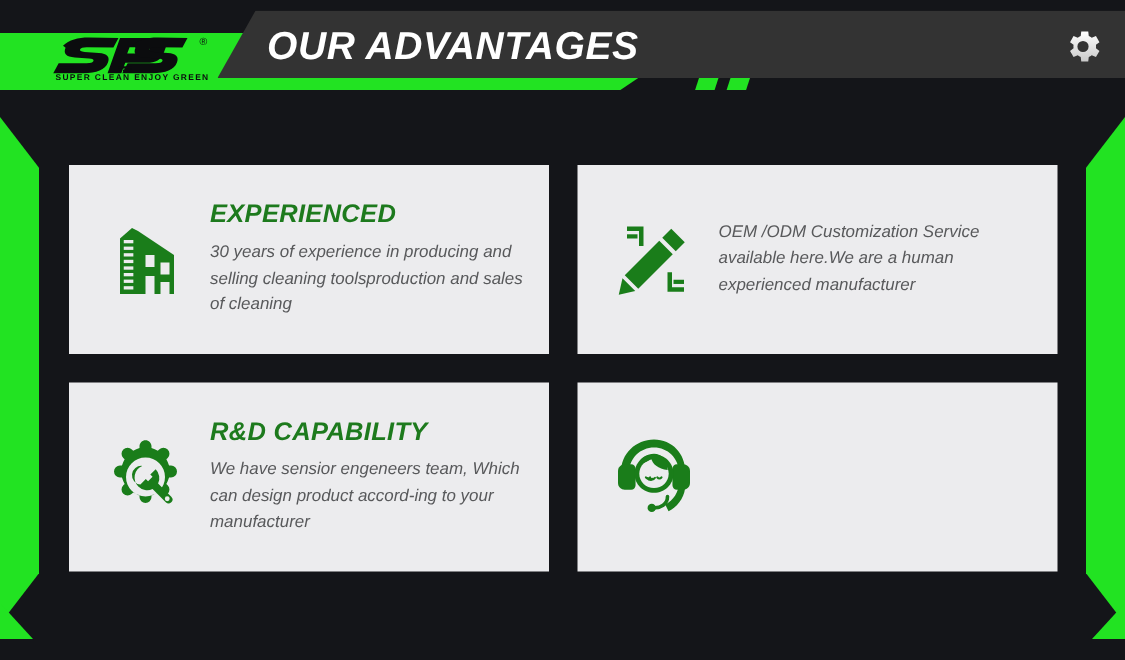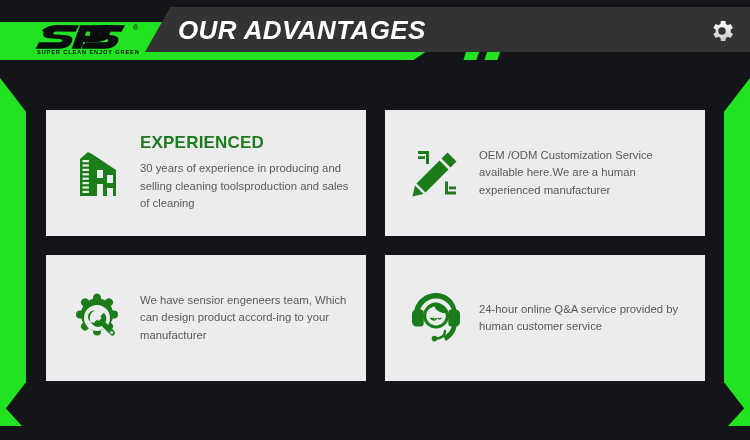--- a/index.html
+++ b/index.html
@@ -139,20 +139,21 @@
   #cards {
     position: absolute;
     left: 46px;
     top: 110px;
     width: 659px;
     display: grid;
     grid-template-columns: 320px 320px;
     grid-template-rows: 126px 126px;
     column-gap: 19px;
     row-gap: 19px;
+    font-style: italic;
   }
 
   .card {
     background: #ececee;
     position: relative;
     display: flex;
     align-items: center;
     padding: 0 14px 0 18px;
     box-sizing: border-box;
   }
@@ -291,20 +292,21 @@
     <div class="card">
       <div class="card-icon">
         <svg width="56" height="56" viewBox="0 0 56 56" aria-hidden="true">
           <path fill="#1a7d1a" d="M28 3.5c-2.2 0-4 1.8-4 4v1.2a20 20 0 0 0-4.2 1.8l-.9-.9a4 4 0 1 0-5.7 5.7l.9.9a20 20 0 0 0-1.8 4.2H11a4 4 0 0 0 0 8h1.3a20 20 0 0 0 1.8 4.2l-.9.9a4 4 0 1 0 5.7 5.7l.9-.9a20 20 0 0 0 4.2 1.8v1.3a4 4 0 0 0 8 0v-1.3a20 20 0 0 0 4.2-1.8l.9.9a4 4 0 1 0 5.7-5.7l-.9-.9a20 20 0 0 0 1.8-4.2H45a4 4 0 0 0 0-8h-1.3a20 20 0 0 0-1.8-4.2l.9-.9a4 4 0 1 0-5.7-5.7l-.9.9a20 20 0 0 0-4.2-1.8V7.5c0-2.2-1.8-4-4-4zm0 11.5a13 13 0 1 1 0 26 13 13 0 0 1 0-26z"></path>
           <path fill="#ececee" d="M28 17.5a10.5 10.5 0 1 0 0 21 10.5 10.5 0 0 0 0-21z"></path>
           <path fill="#1a7d1a" d="M25.8 20.6a8.4 8.4 0 0 0-2.6 13.7 8.4 8.4 0 0 0 9.5 1.7l8.8 8.8a2.6 2.6 0 0 0 3.7-3.7l-8.8-8.8a8.4 8.4 0 0 0-1.6-9.5l-3.6 3.6 1.5 1.5-3 3-1.5-1.5-3.6 3.6a5 5 0 0 1 1.2-12.4z"></path>
           <circle cx="42.5" cy="42.5" r="1.6" fill="#ececee"></circle>
         </svg>
       </div>
       <div class="card-body">
+        <div class="card-title">R&amp;D CAPABILITY</div>
         <div class="card-desc">We have sensior engeneers team, Which can design product accord-ing to your manufacturer</div>
       </div>
     </div>
 
     <div class="card">
       <div class="card-icon">
         <svg width="58" height="58" viewBox="0 0 58 58" aria-hidden="true">
           <path fill="#1a7d1a" d="M29 4C16.8 4 7 13.6 7 25.5v6.2h5.5v-6.2C12.5 16.6 19.9 9.4 29 9.4s16.5 7.2 16.5 16.1v7.5c0 6.2-3.6 11.6-9 14.3l2.2 4.6c6.7-3.4 11.2-10.2 11.2-17.9V25.5C49.9 13.6 41.2 4 29 4z"></path>
           <path fill="#1a7d1a" d="M9.5 20.5h4.2c1.7 0 3 1.3 3 3v11c0 1.7-1.3 3-3 3H9.5c-2.5 0-4.5-2-4.5-4.5v-8c0-2.5 2-4.5 4.5-4.5z"></path>
           <path fill="#1a7d1a" d="M48.5 20.5h-4.2c-1.7 0-3 1.3-3 3v11c0 1.7 1.3 3 3 3h4.2c2.5 0 4.5-2 4.5-4.5v-8c0-2.5-2-4.5-4.5-4.5z"></path>
@@ -312,18 +314,17 @@
           <path fill="#ececee" d="M29 17.2c-5.4 0-9.8 4.3-9.8 9.6s4.4 9.6 9.8 9.6 9.8-4.3 9.8-9.6-4.4-9.6-9.8-9.6z"></path>
           <path fill="#1a7d1a" d="M29 13.5c-4.6 0-8.4 2.4-10.2 6 2.8 1 6.1-.6 8.4-3 .5 3.6 4.6 7.3 10.9 7.8.5-6.2-4-10.8-9.1-10.8z"></path>
           <path fill="#1a7d1a" d="M24.4 29.6a3.2 3.2 0 0 0 2.6 1.5 3.2 3.2 0 0 0 2.7-1.6" stroke="#1a7d1a" stroke-width="1.2" stroke-linecap="round"></path>
           <path d="M23.6 29.2c.8 1.1 2 1.1 2.8 0" stroke="#1a7d1a" stroke-width="1.4" fill="none" stroke-linecap="round"></path>
           <path d="M31.2 29.2c.8 1.1 2 1.1 2.8 0" stroke="#1a7d1a" stroke-width="1.4" fill="none" stroke-linecap="round"></path>
           <path d="M38 42 C38 47.5 33 49.5 29.5 49.5" stroke="#1a7d1a" stroke-width="2.4" fill="none" stroke-linecap="round"></path>
           <circle cx="27.5" cy="49.6" r="2.8" fill="#1a7d1a"></circle>
         </svg>
       </div>
       <div class="card-body">
-        <div class="card-desc">24-hour online Q&amp;A service provided by human customer service</div>
       </div>
     </div>
 
   </div>
 </div>
 
 </body></html>

